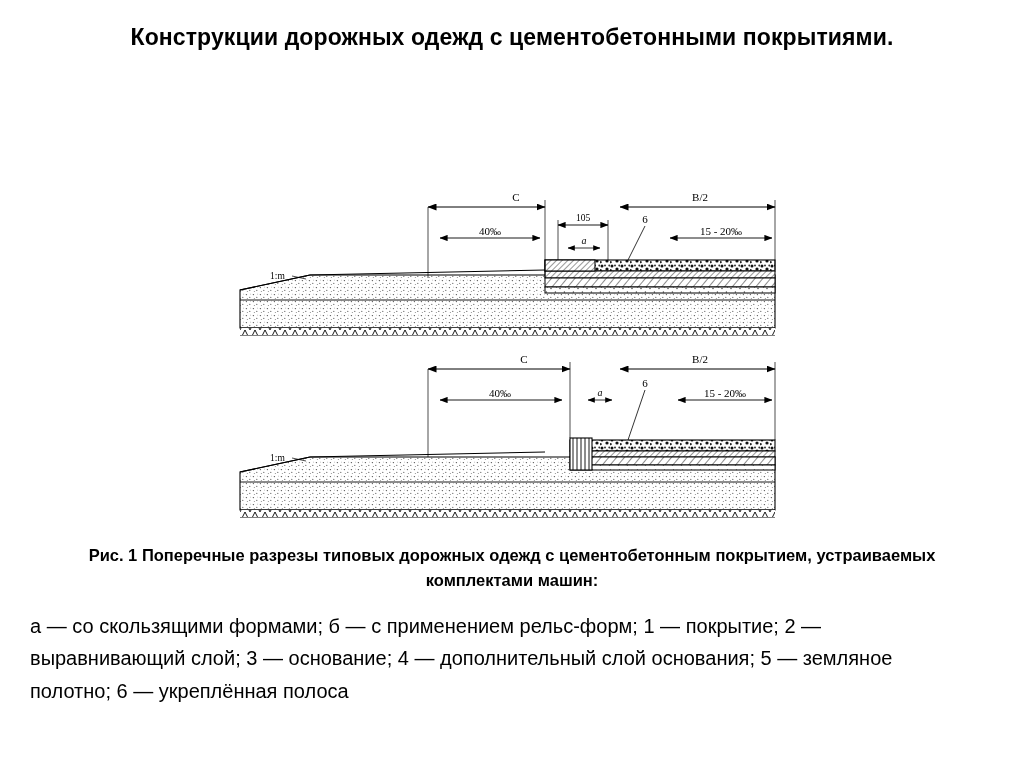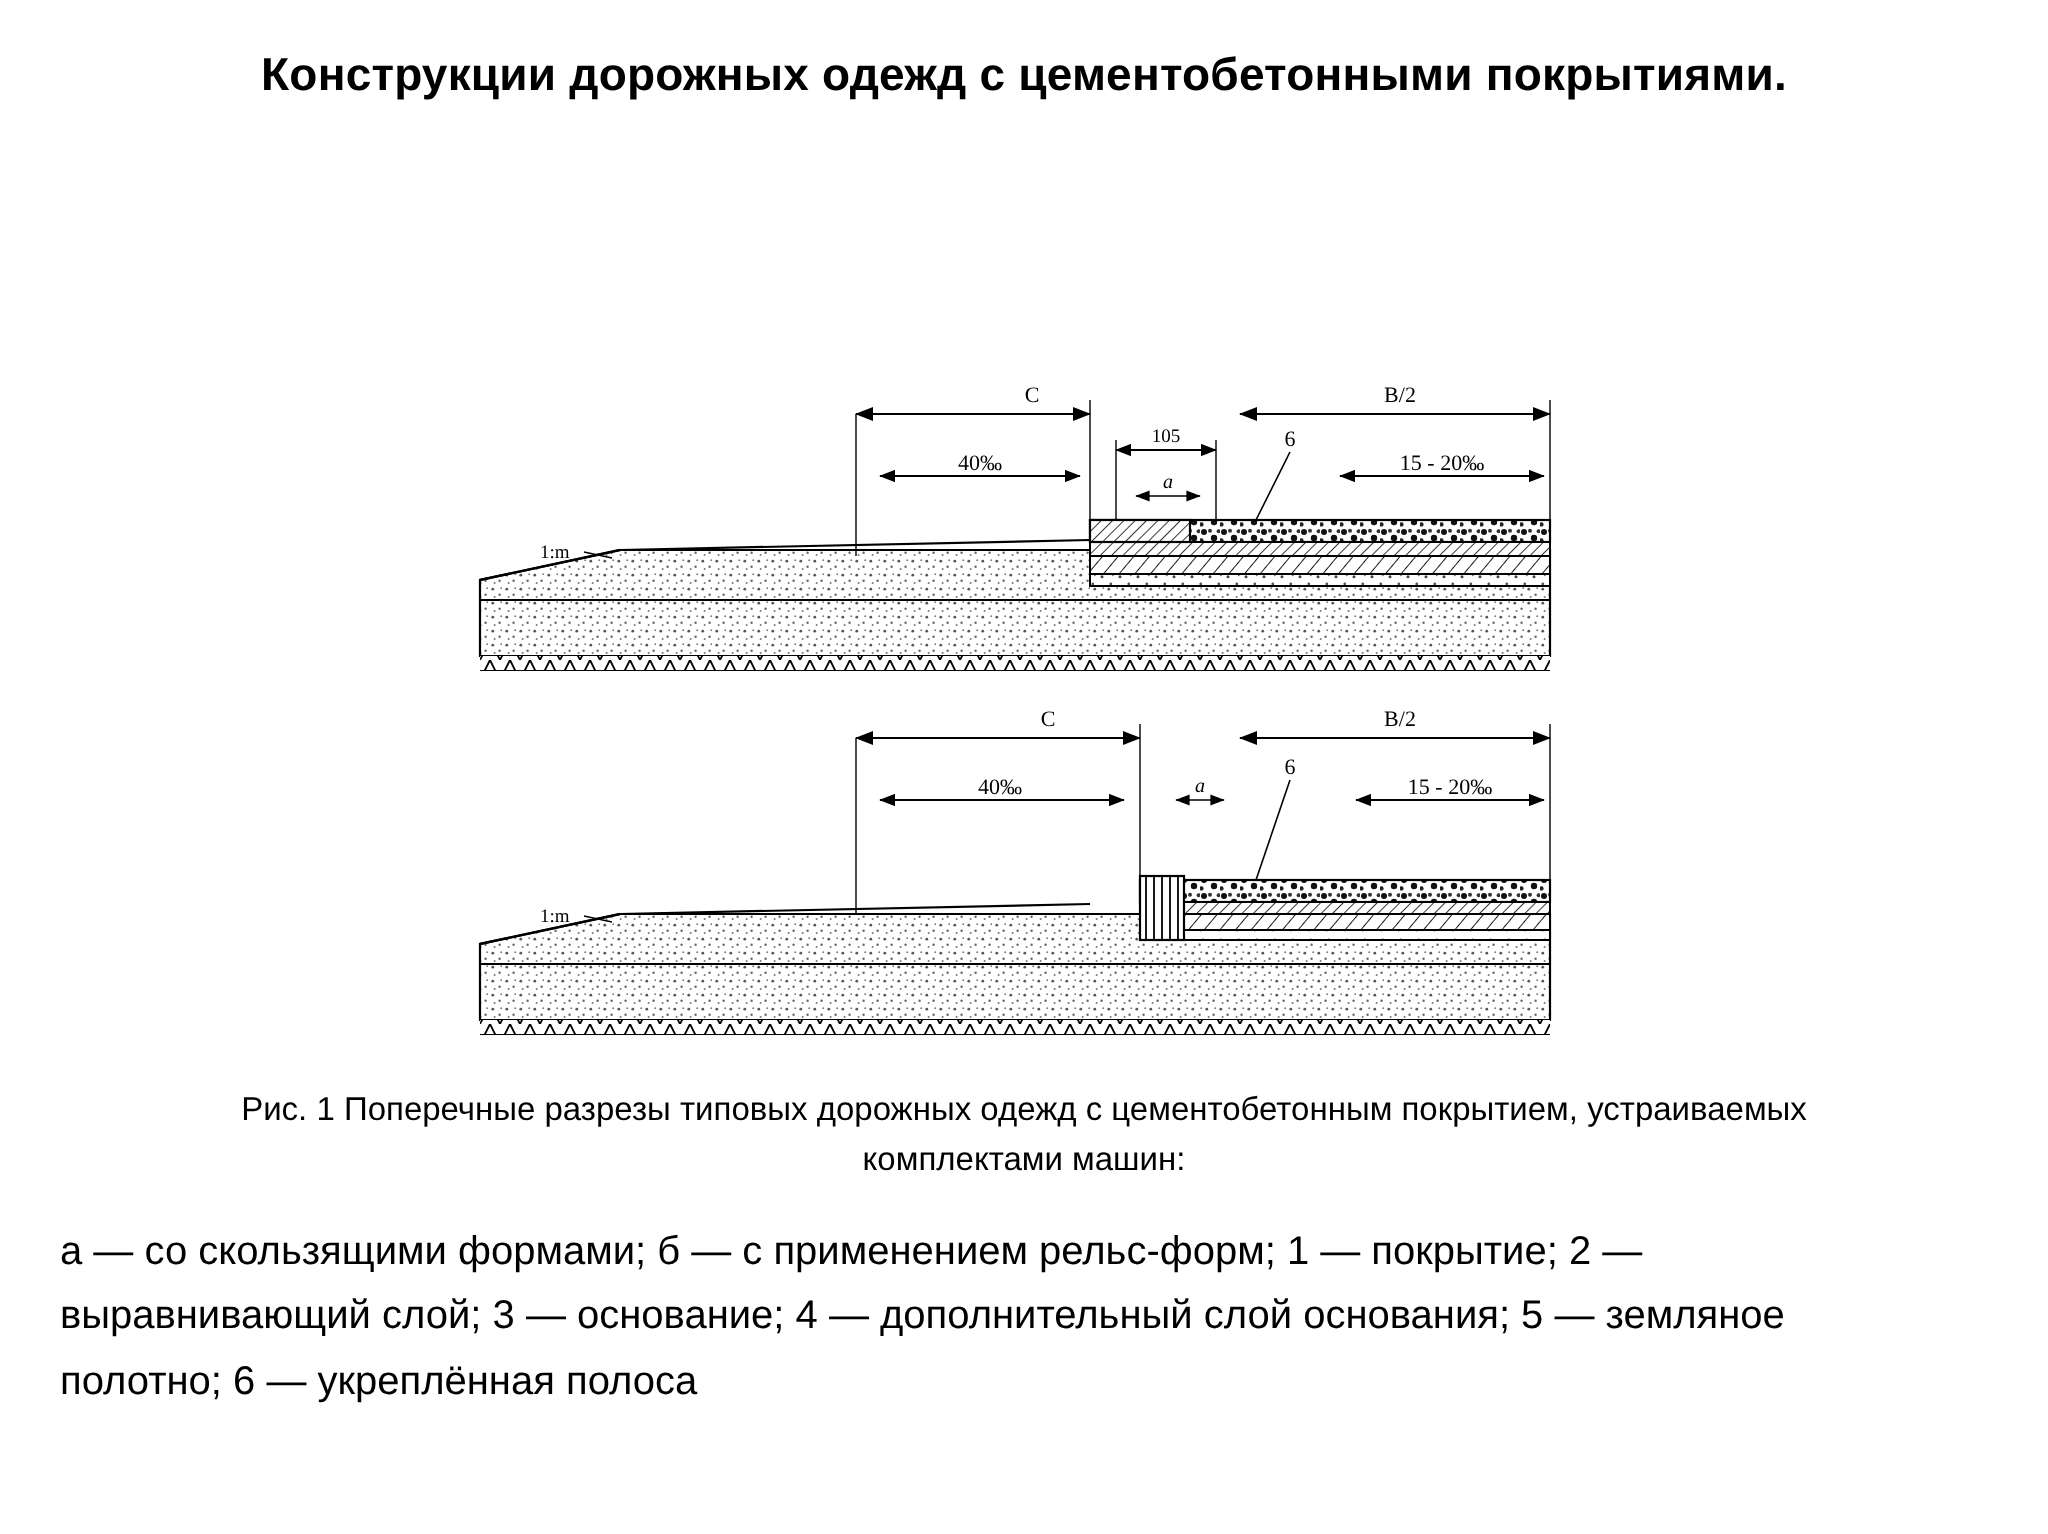--- a/index.html
+++ b/index.html
@@ -40,20 +40,21 @@
     height: 380px;
   }
   .caption {
     position: absolute;
     top: 543px;
     left: 72px;
     width: 880px;
     text-align: center;
     font-size: 16.5px;
     line-height: 1.5;
+    font-weight: bold;
   }
   .legend {
     position: absolute;
     top: 610px;
     left: 30px;
     width: 940px;
     text-align: left;
     font-size: 20px;
     line-height: 1.62;
   }

